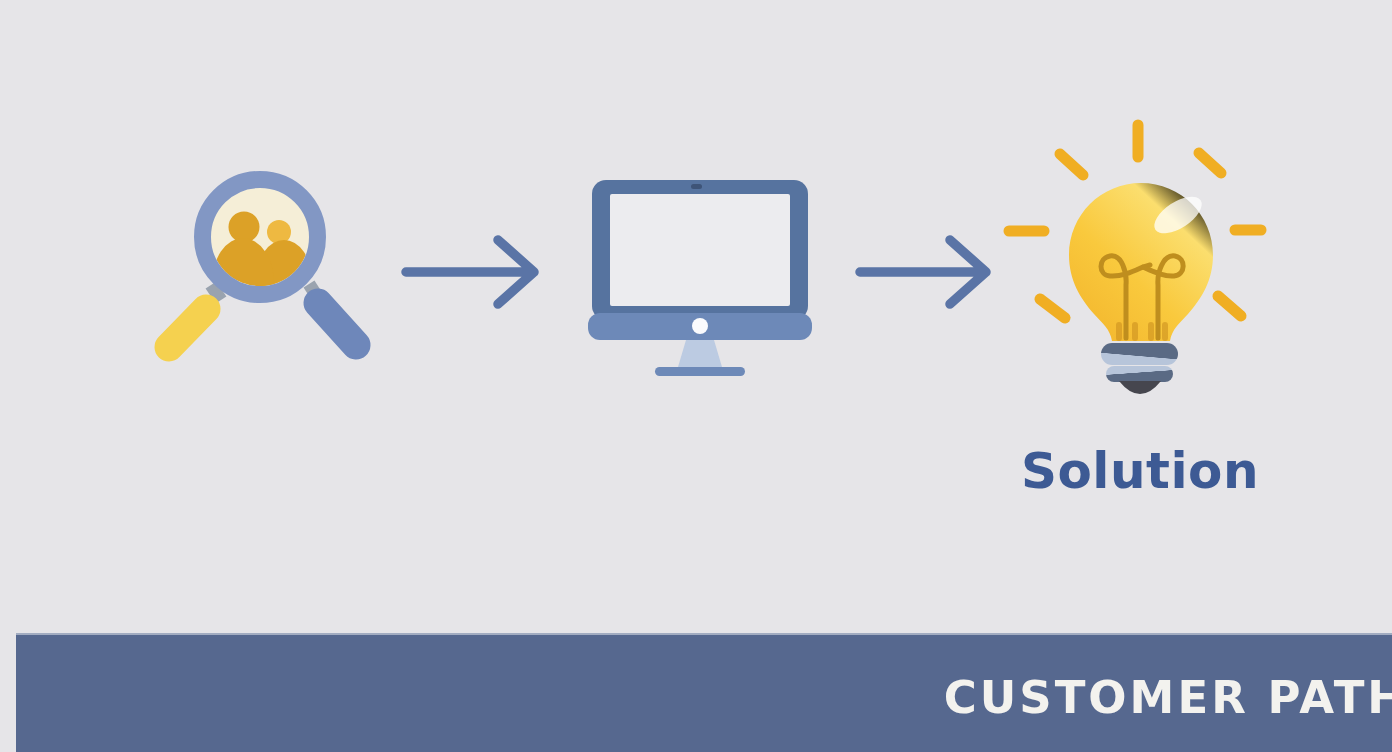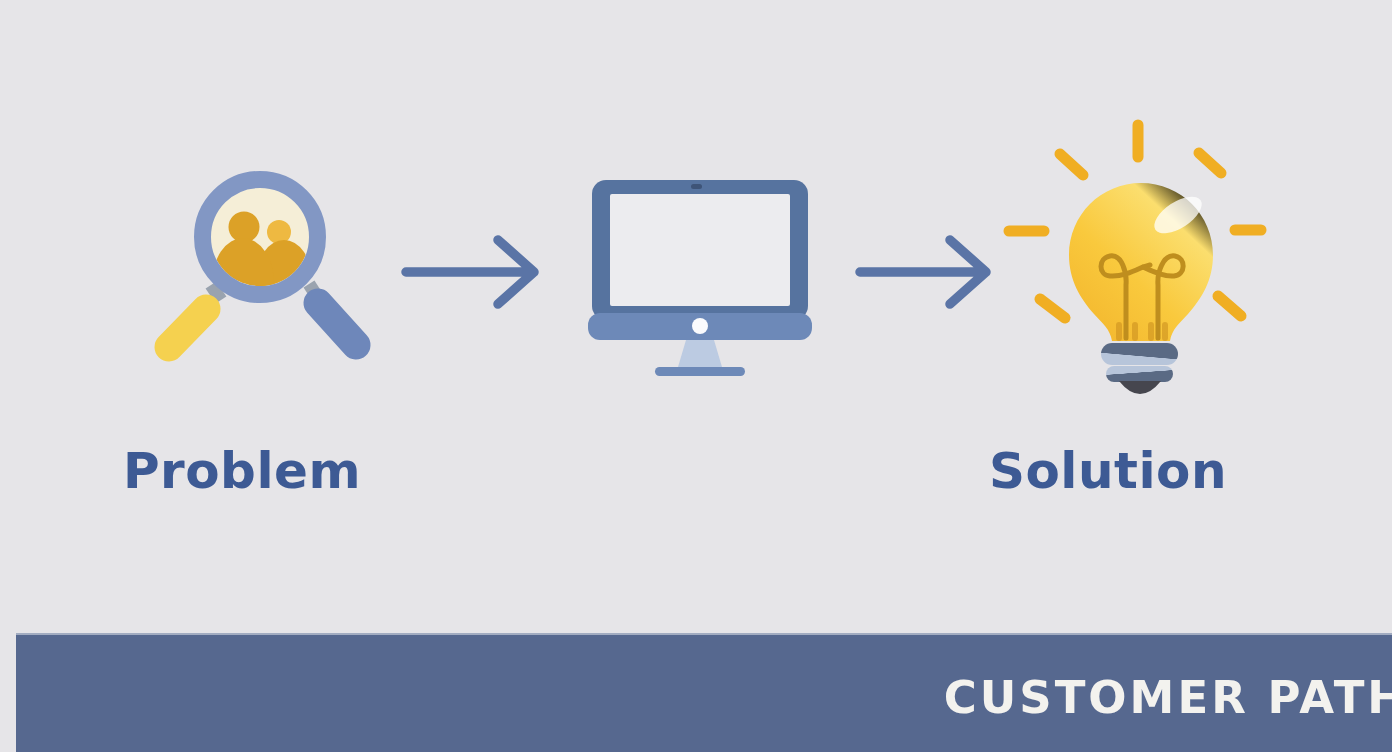--- a/index.html
+++ b/index.html
@@ -150,20 +150,19 @@
       <rect class="ridge" x="132" y="207" width="6" height="19" rx="3"></rect>
       <rect class="ridge" x="148" y="207" width="6" height="19" rx="3"></rect>
       <rect class="ridge" x="162" y="207" width="6" height="19" rx="3"></rect>
     </g>
 
     <rect fill="url(#screw1)" x="101" y="228" width="77" height="22" rx="11"></rect>
     <rect fill="url(#screw2)" x="106" y="251" width="67" height="16" rx="8"></rect>
     <path class="cap" d="M119 266 Q140 292 161 266 Z"></path>
   </svg>
 
-  <div class="step-label" style="left:242px;">Problem</div>
-  <div class="step-label" style="left:1108px;">Solution</div>
+  <div class="step-label" style="left:1140px;">Solution</div>
 
   <div class="banner">
     <span class="banner-text">CUSTOMER PATH</span>
   </div>
 
 </div>
 
 </body></html>

